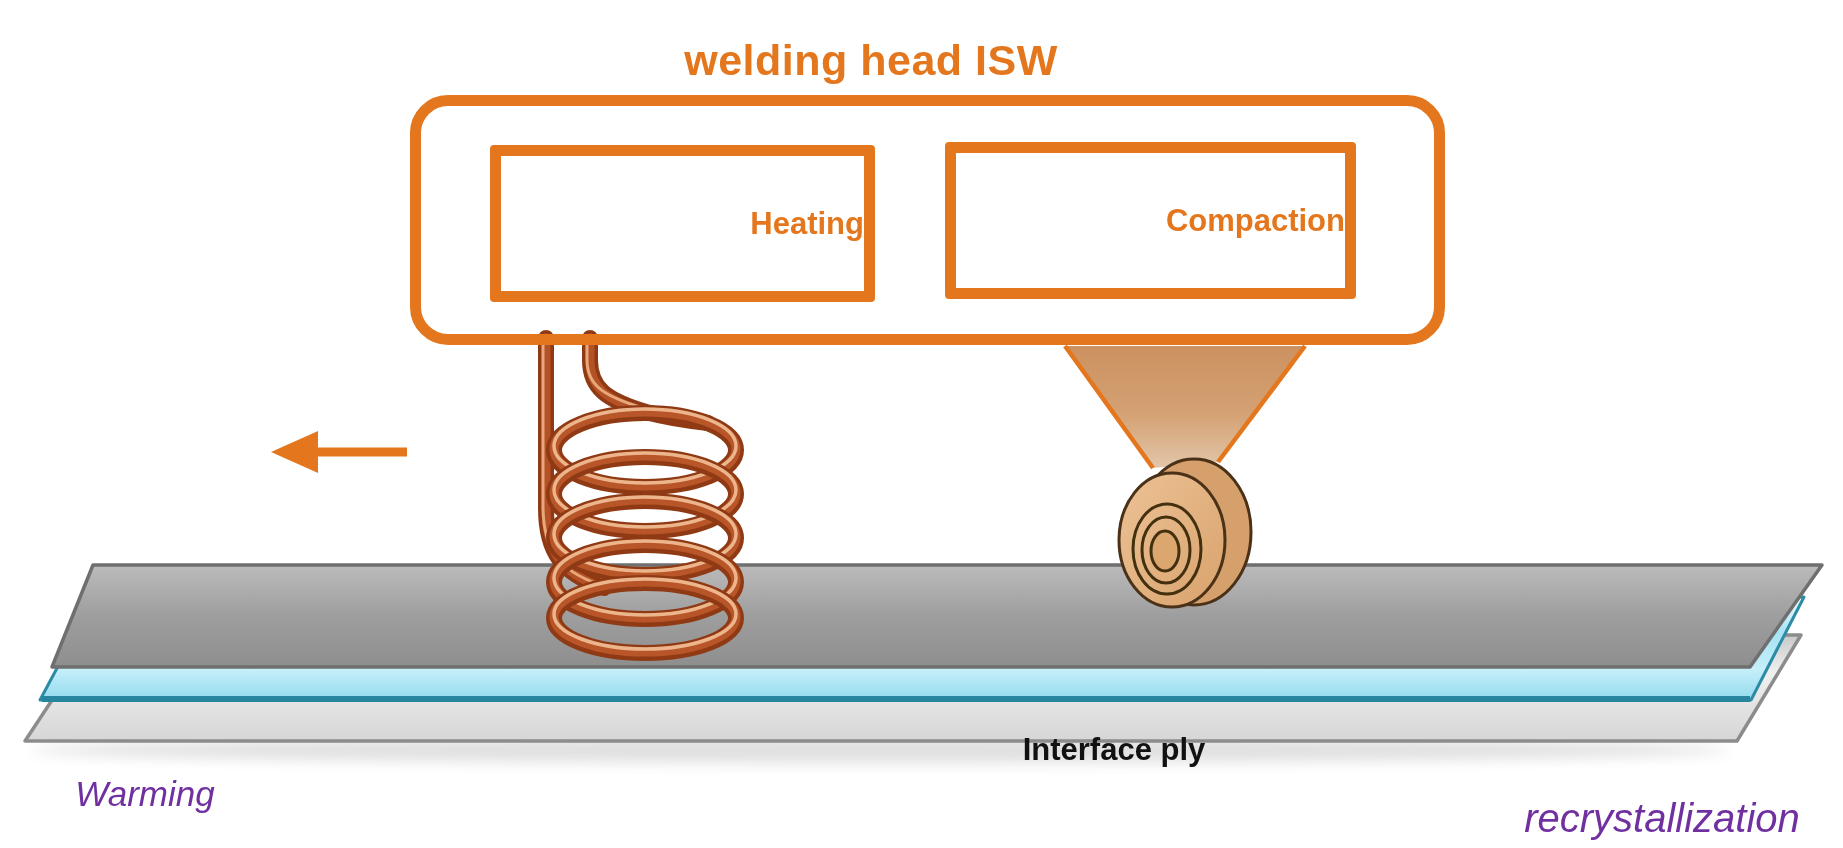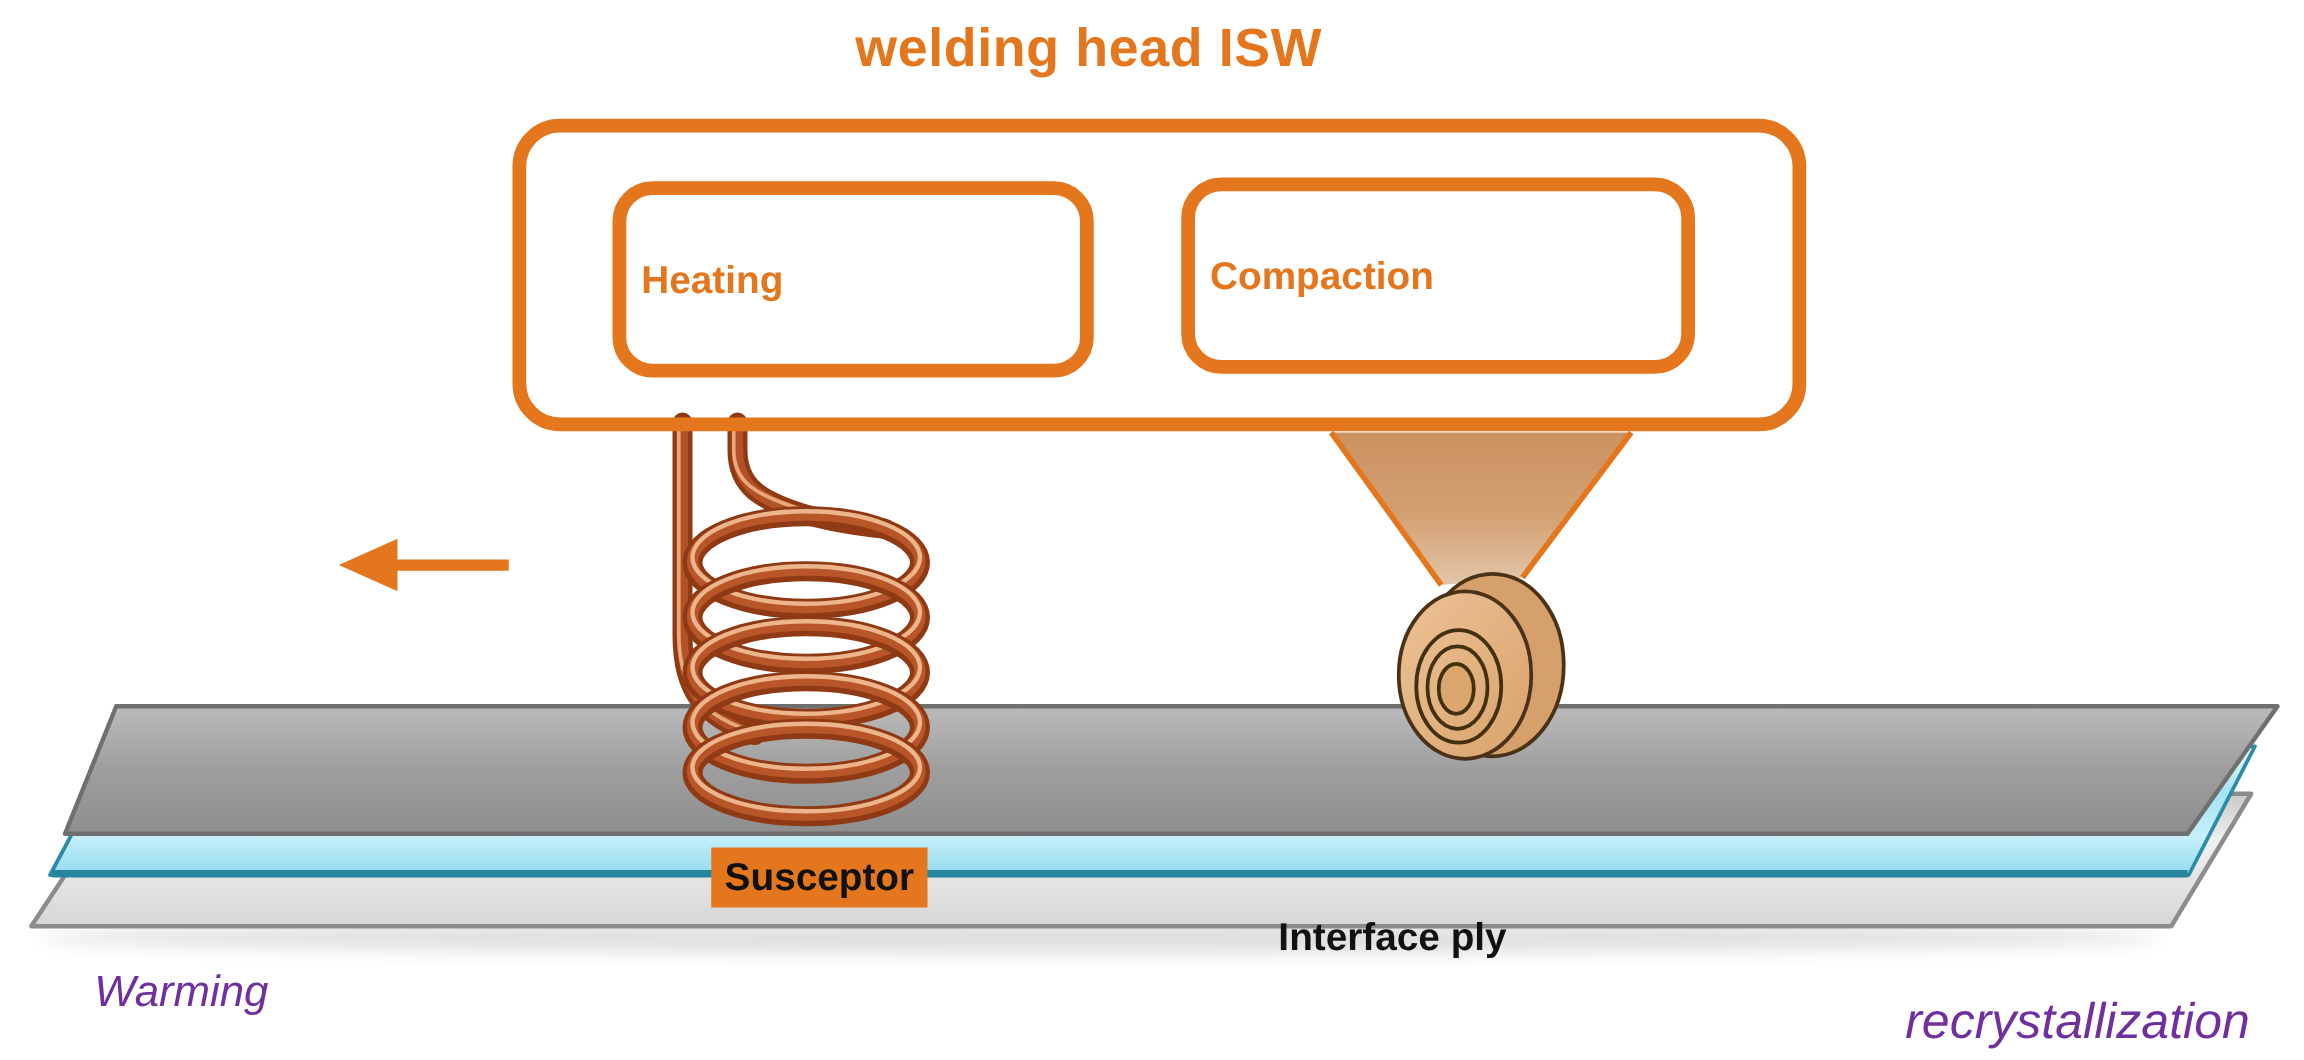--- a/index.html
+++ b/index.html
@@ -20,23 +20,23 @@
   .title{
     color:var(--orange);
     font-size:43px;font-weight:bold;letter-spacing:0.5px;
   }
   .headbox{
     position:absolute;left:410px;top:95px;width:1035px;height:250px;
     border:11px solid var(--orange);border-radius:38px;
     background:transparent;box-sizing:border-box;
   }
   .subbox{
-    position:absolute;border:11px solid var(--orange);border-radius:32px;
+    position:absolute;border:11px solid var(--orange);border-radius:4px;
     box-sizing:border-box;background:#ffffff;
-    display:flex;align-items:center;justify-content:flex-start;padding-left:12px;
+    display:flex;align-items:center;justify-content:flex-end;padding-left:12px;
   }
   .subbox.heating{left:490px;top:145px;width:385px;height:157px;}
   .subbox.compaction{left:945px;top:142px;width:411px;height:157px;}
   .subbox .lbl{color:var(--orange);font-size:31px;font-weight:bold;}
   .layer-label{color:var(--label-black);font-size:31px;font-weight:bold;}
   .susceptor{
     position:absolute;left:569px;top:678px;width:173px;height:48px;
     background:var(--orange);display:flex;align-items:center;justify-content:center;
     color:var(--label-black);font-size:31px;font-weight:bold;
   }
@@ -156,24 +156,21 @@
   </svg>
 
   <div class="headbox"></div>
   <div class="subbox heating">
     <span class="lbl">Heating</span>
   </div>
   <div class="subbox compaction">
     <span class="lbl">Compaction</span>
   </div>
 
-  <div class="txt title" style="left:871px;top:39px;">welding head ISW</div>
+  <div class="txt title" style="left:871px;top:60px;">welding head ISW</div>
 
   <div class="txt layer-label" style="left:1114px;top:708px;margin-top:42px;">Interface ply</div>
 
-  <div class="susceptor">
-    <span>Susceptor</span>
-  </div>
 
   <div class="txt stage-note warming" style="left:145px;top:794px;">Warming</div>
   <div class="txt stage-note recryst" style="left:1662px;top:818px;">recrystallization</div>
 
 </div>
 
 </body></html>

